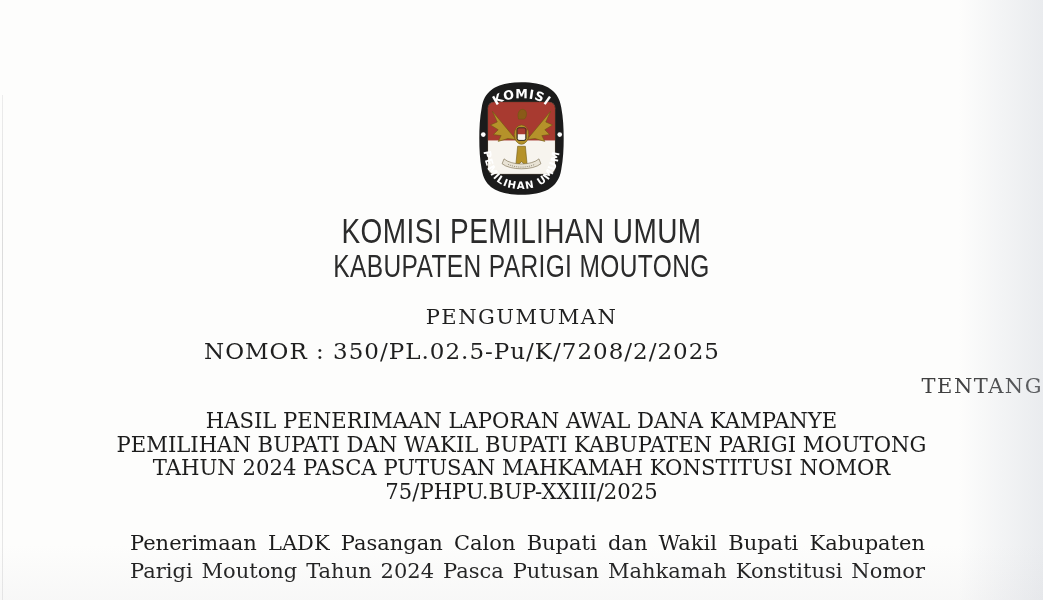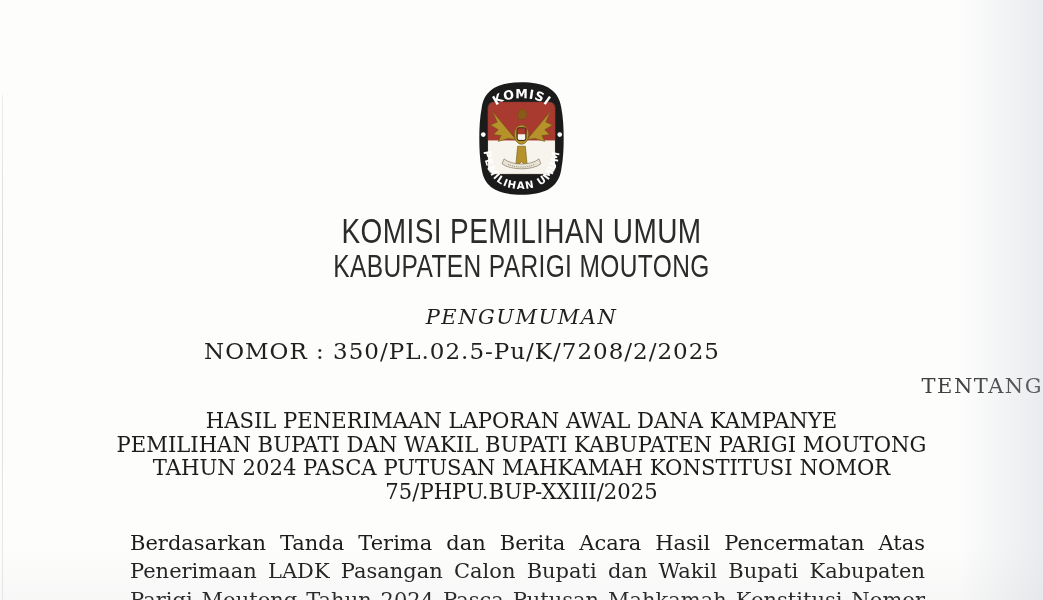--- a/index.html
+++ b/index.html
@@ -35,21 +35,21 @@
     color:#2b2b2b; transform:scaleX(0.80); letter-spacing:0.5px; white-space:nowrap;
   }
   .hdr2 {
     position:absolute; top:249px; left:0; width:1043px; text-align:center;
     font-family:"Liberation Sans", sans-serif; font-size:31px; font-weight:400;
     color:#2b2b2b; transform:scaleX(0.79); letter-spacing:0.5px; white-space:nowrap;
   }
   
   .announce {
     position:absolute; top:305px; left:0; width:1043px; text-align:center;
-    font-size:21px; letter-spacing:1.5px; color:#1f1f1f; white-space:nowrap;font-style:italic;
+    font-size:21px; letter-spacing:1.5px; color:#1f1f1f; white-space:nowrap;
   }
   .nomor {
     position:absolute; top:338px; left:0; width:924px; text-align:center;
     font-size:23px; letter-spacing:1px; color:#1f1f1f; white-space:nowrap;
   }
   .tentang {
     position:absolute; top:374px; left:0; width:1043px; text-align:right;
     font-size:21px; letter-spacing:1.5px; color:#404040; white-space:nowrap;
   }
   .title-block {
@@ -127,21 +127,20 @@
   <div class="tentang">TENTANG</div>
 
   <div class="title-block">
     <div>HASIL PENERIMAAN LAPORAN AWAL DANA KAMPANYE</div>
     <div>PEMILIHAN BUPATI DAN WAKIL BUPATI KABUPATEN PARIGI MOUTONG</div>
     <div>TAHUN 2024 PASCA PUTUSAN MAHKAMAH KONSTITUSI NOMOR</div>
     <div>75/PHPU.BUP-XXIII/2025</div>
   </div>
 
   <div class="body-par">
-    <div class="jline">Berdasarkan Tanda Terima dan Berita Acara Hasil Pencermatan Atas</div>
     <div class="jline">Penerimaan LADK Pasangan Calon Bupati dan Wakil Bupati Kabupaten</div>
     <div class="jline">Parigi Moutong Tahun 2024 Pasca Putusan Mahkamah Konstitusi Nomor</div>
   </div>
 
   <div class="edge-line-left"></div>
   <div class="tint-right"></div>
   <div class="tint-bottom"></div>
 </div>
 
 </body></html>

